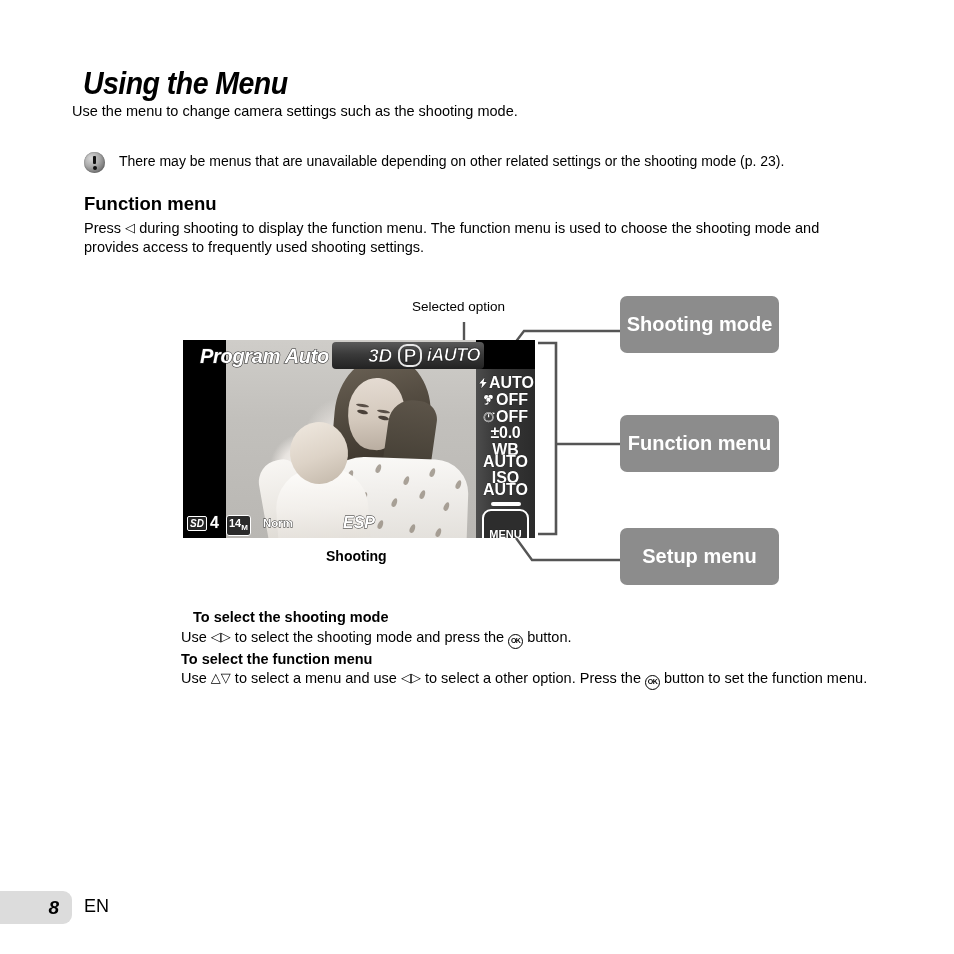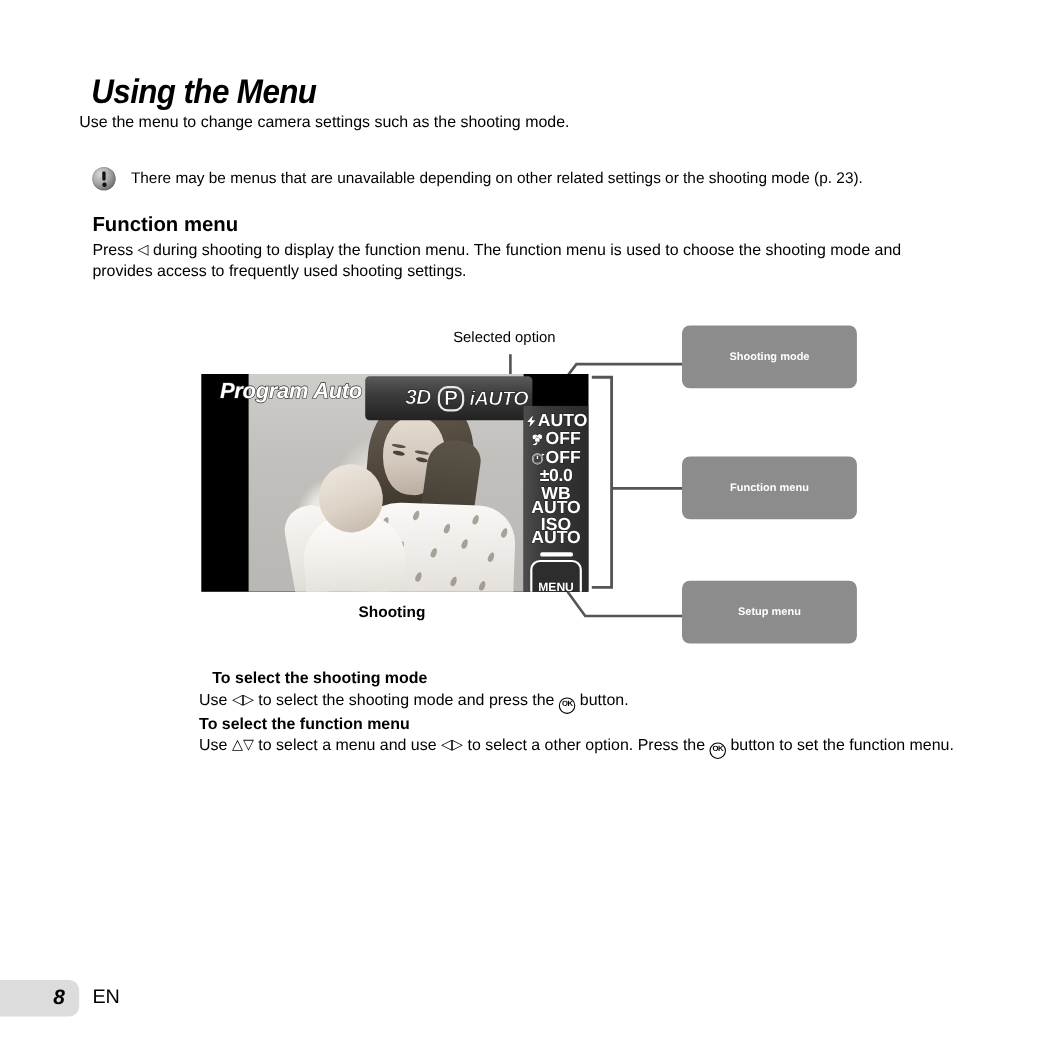--- a/index.html
+++ b/index.html
@@ -251,21 +251,21 @@
     background: linear-gradient(180deg, #f8f6f3 0%, #ebe8e3 60%, #dedad4 100%);
     border-radius: 22px 14px 0 0;
     transform: rotate(-10deg);
   }
 
   .lcd-bar-top {
     position: absolute;
     left: 149px;
     top: 2px;
     width: 152px;
-    height: 40px;
+    height: 27px;
     background: linear-gradient(180deg, #5a5a5a 0%, #3a3a3a 45%, #222 100%);
     border-radius: 4px;
     display: flex;
     align-items: center;
     justify-content: flex-end;
   }
   .mode-chip {
     font-size: 19px;
     font-weight: bold;
     font-style: italic;
@@ -402,21 +402,21 @@
     font-size: 14px;
     font-weight: bold;
   }
 
   
   .callout {
     position: absolute;
     background: #8c8c8c;
     border-radius: 7px;
     color: #ffffff;
-    font-size: 10px;
+    font-size: 20px;
     font-weight: bold;
     display: flex;
     align-items: center;
     justify-content: center;
     width: 159px;
     height: 57px;
   }
   .callout.c1 { left: 620px; top: 296px; }
   .callout.c2 { left: 620px; top: 415px; }
   .callout.c3 { left: 620px; top: 528px; }
@@ -576,20 +576,27 @@
       <span>AUTO</span>
     </div>
     <div class="fn-item two">
       <span>ISO</span>
       <span>AUTO</span>
     </div>
     <div class="fn-rect"></div>
     <div class="fn-menu">MENU</div>
   </div>
 
+  <div class="lcd-bottom">
+    <span class="bl bl-sd">SD</span>
+    <span class="bl bl-num">4</span>
+    <span class="bl bl-14m"><span>14</span><sub>M</sub></span>
+    <span class="bl bl-norm">Norm</span>
+    <span class="bl bl-esp">ESP</span>
+  </div>
 </div>
 
 <div class="shooting-caption">Shooting</div>
 
 <div class="callout c1">Shooting mode</div>
 <div class="callout c2">Function menu</div>
 <div class="callout c3">Setup menu</div>
 
 <div class="instr i1 instr-h">To select the shooting mode</div>
 <div class="instr i2">

